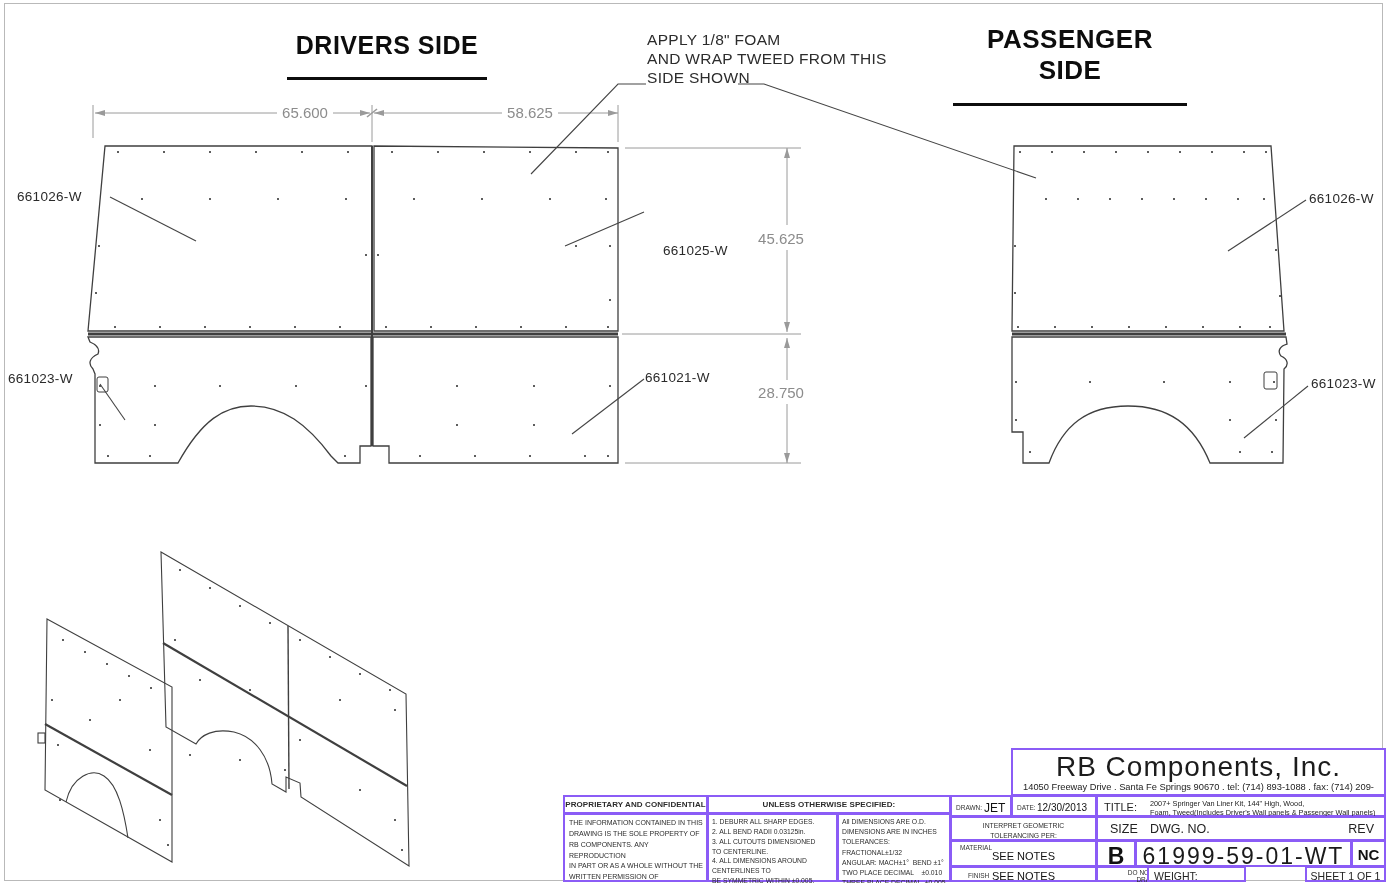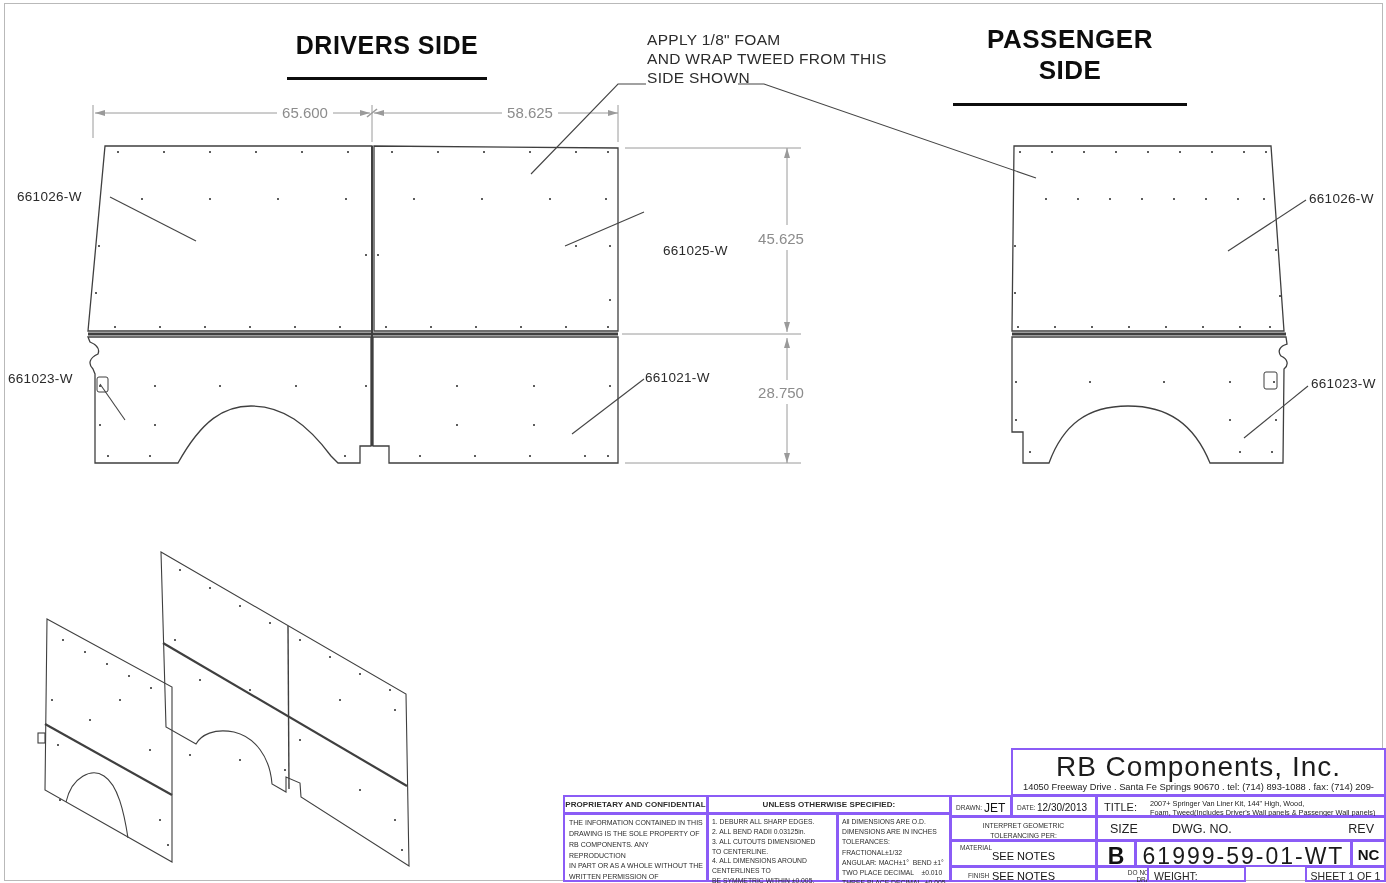--- a/index.html
+++ b/index.html
@@ -166,21 +166,21 @@
     <span class="lab abs" style="left:8px;top:2px;">MATERIAL</span>
     <div class="seenotes" style="padding-top:8px;">SEE NOTES</div>
   </div>
   <div class="cell" style="left:950px;top:866px;width:147px;height:16px;">
     <span class="lab abs" style="left:16px;top:4px;">FINISH</span>
     <div class="seenotes" style="padding-top:2px;">SEE NOTES</div>
   </div>
 
   <div class="cell" style="left:1096px;top:816px;width:290px;height:25px;">
     <span class="sdr-lab" style="left:12px;">SIZE</span>
-    <span class="sdr-lab" style="left:52px;margin-left:22px;">DWG.  NO.</span>
+    <span class="sdr-lab" style="left:52px;">DWG.  NO.</span>
     <span class="sdr-lab" style="right:10px;">REV</span>
   </div>
   <div class="cell bigB" style="left:1096px;top:840px;width:40px;height:27px;padding-top:1px;">B</div>
   <div class="cell dwgnum" style="left:1135px;top:840px;width:217px;height:27px;padding-top:1px;">61999-59-01-WT</div>
   <div class="cell nc" style="left:1351px;top:840px;width:35px;height:27px;padding-top:4px;">NC</div>
 
   <div class="cell pre" style="left:1096px;top:866px;width:112px;height:16px;font-size:6.5px;text-align:center;line-height:1.15;padding-top:1px;">DO NOT SCALE
 DRAWING</div>
   <div class="cell" style="left:1147px;top:866px;width:99px;height:16px;">
     <span class="abs" style="left:5px;top:2px;font-size:10.5px;color:#222;">WEIGHT:</span>

